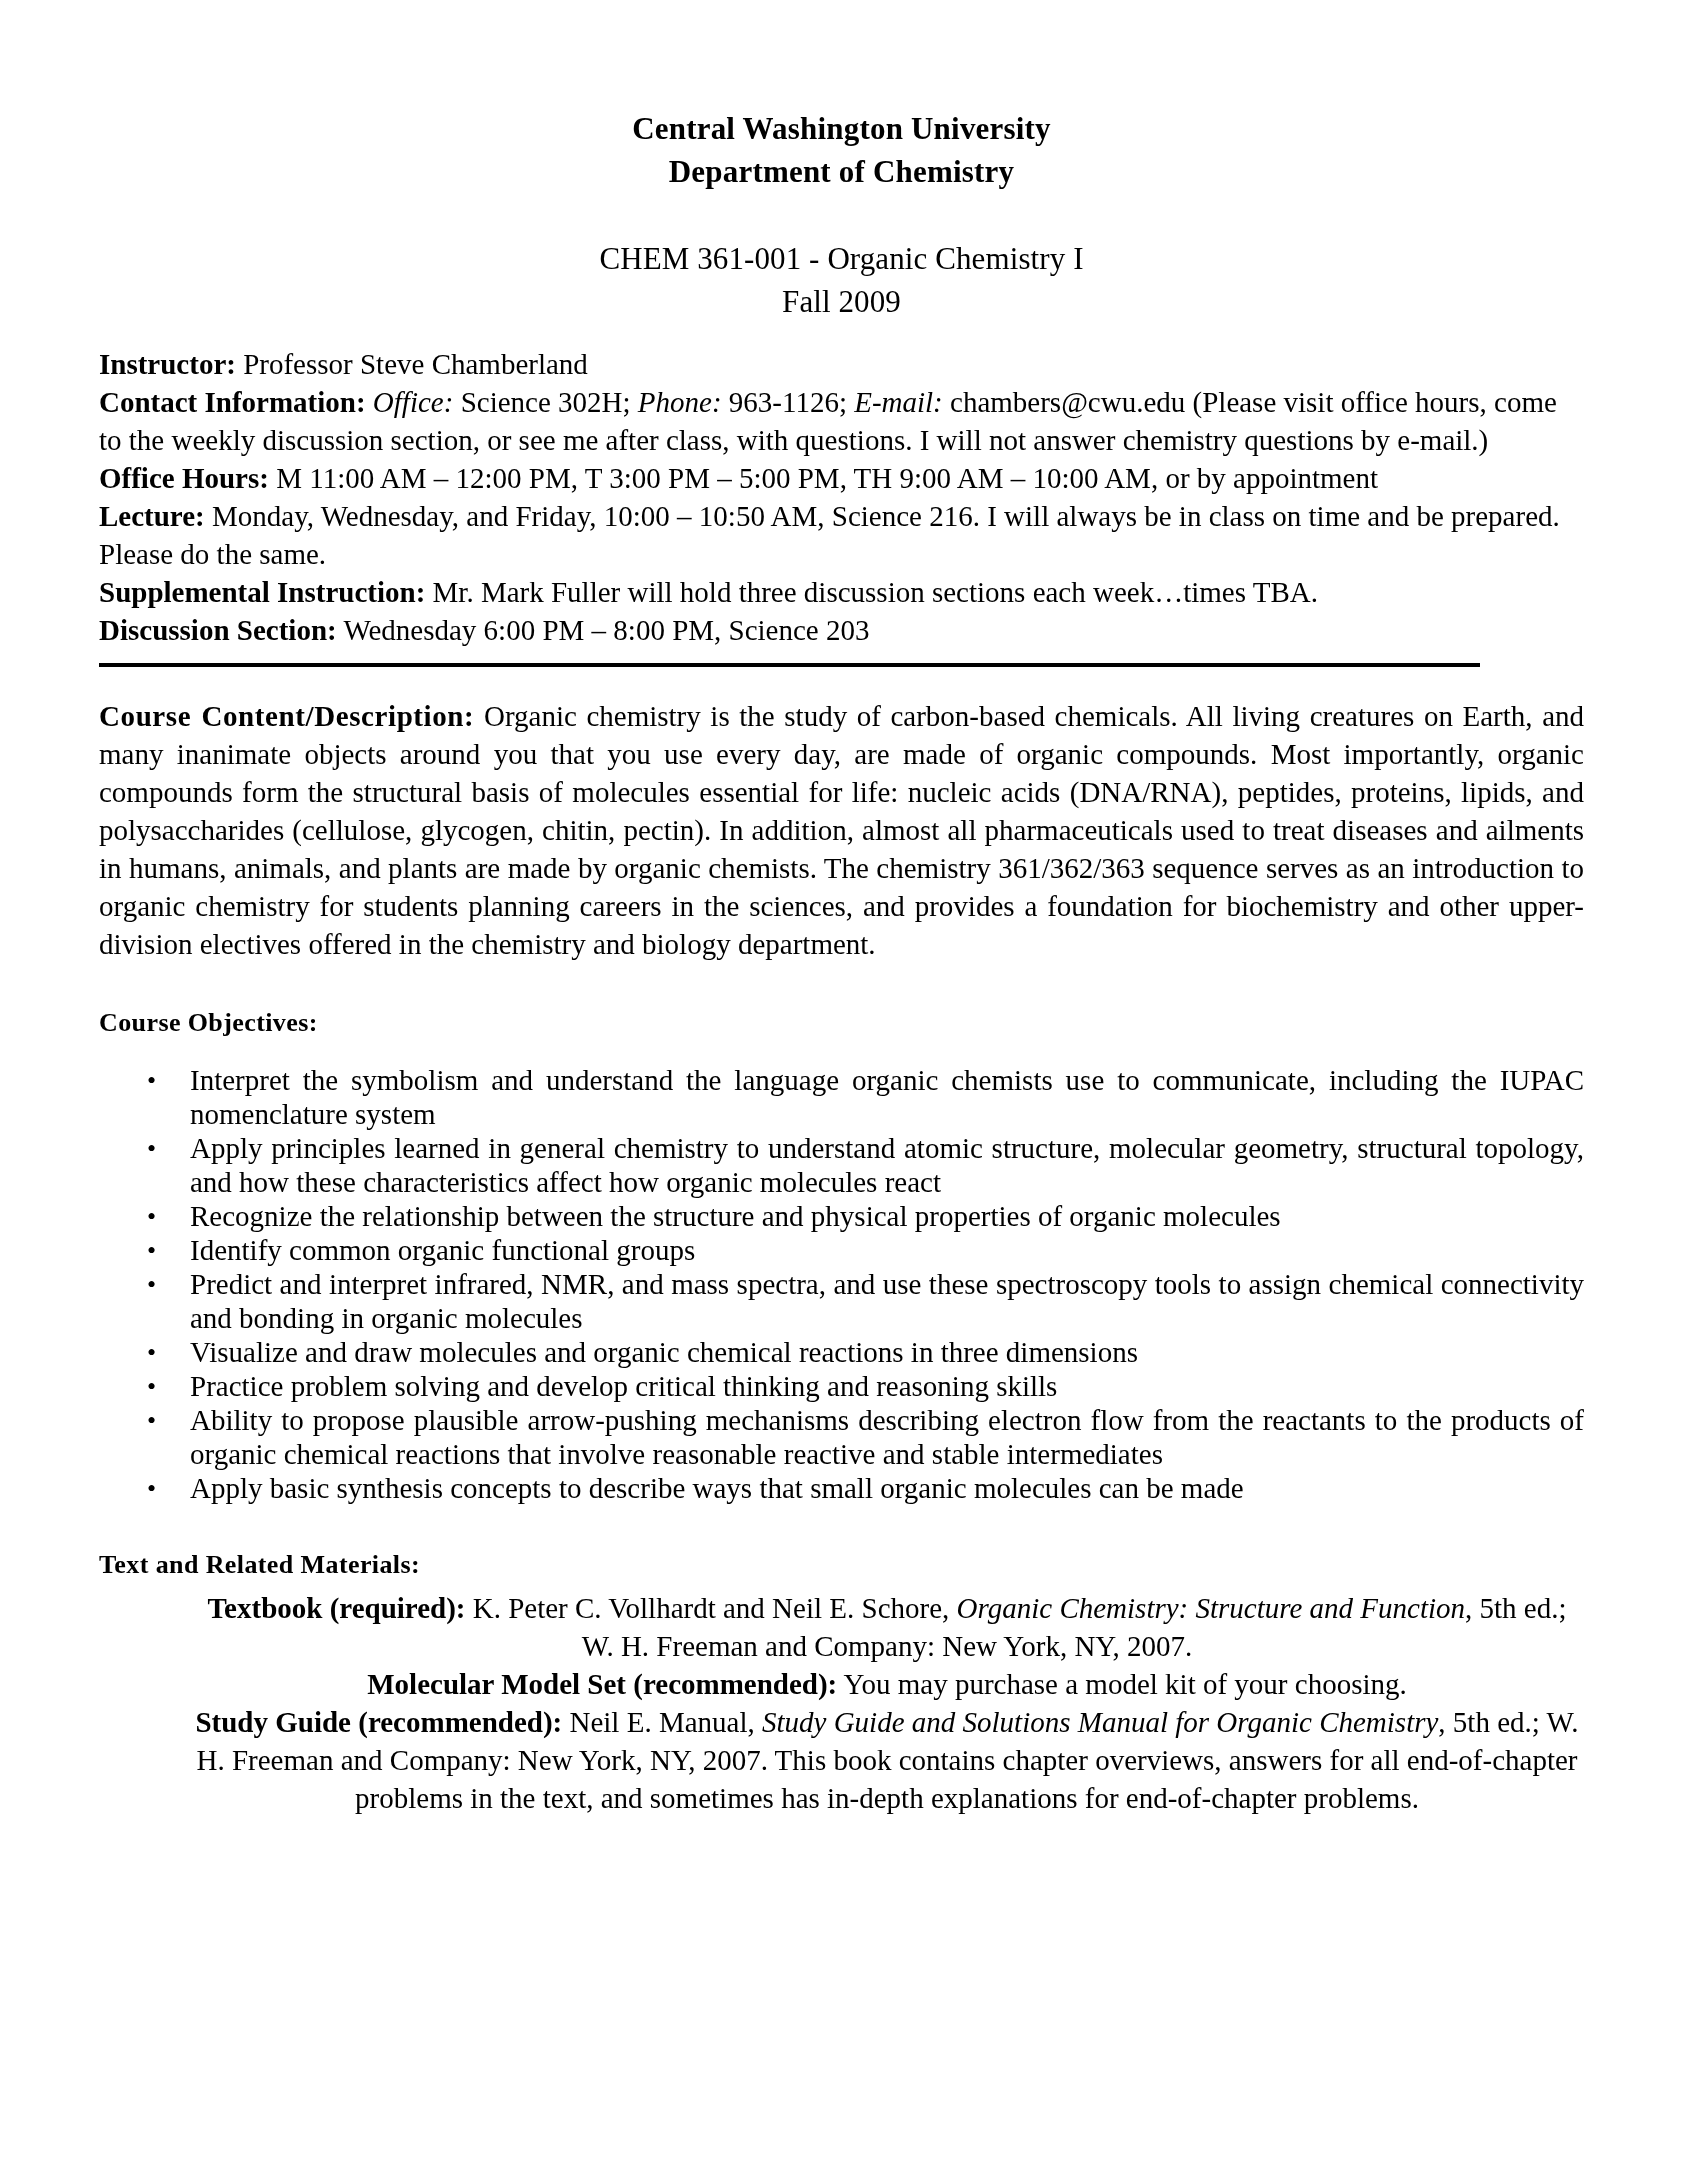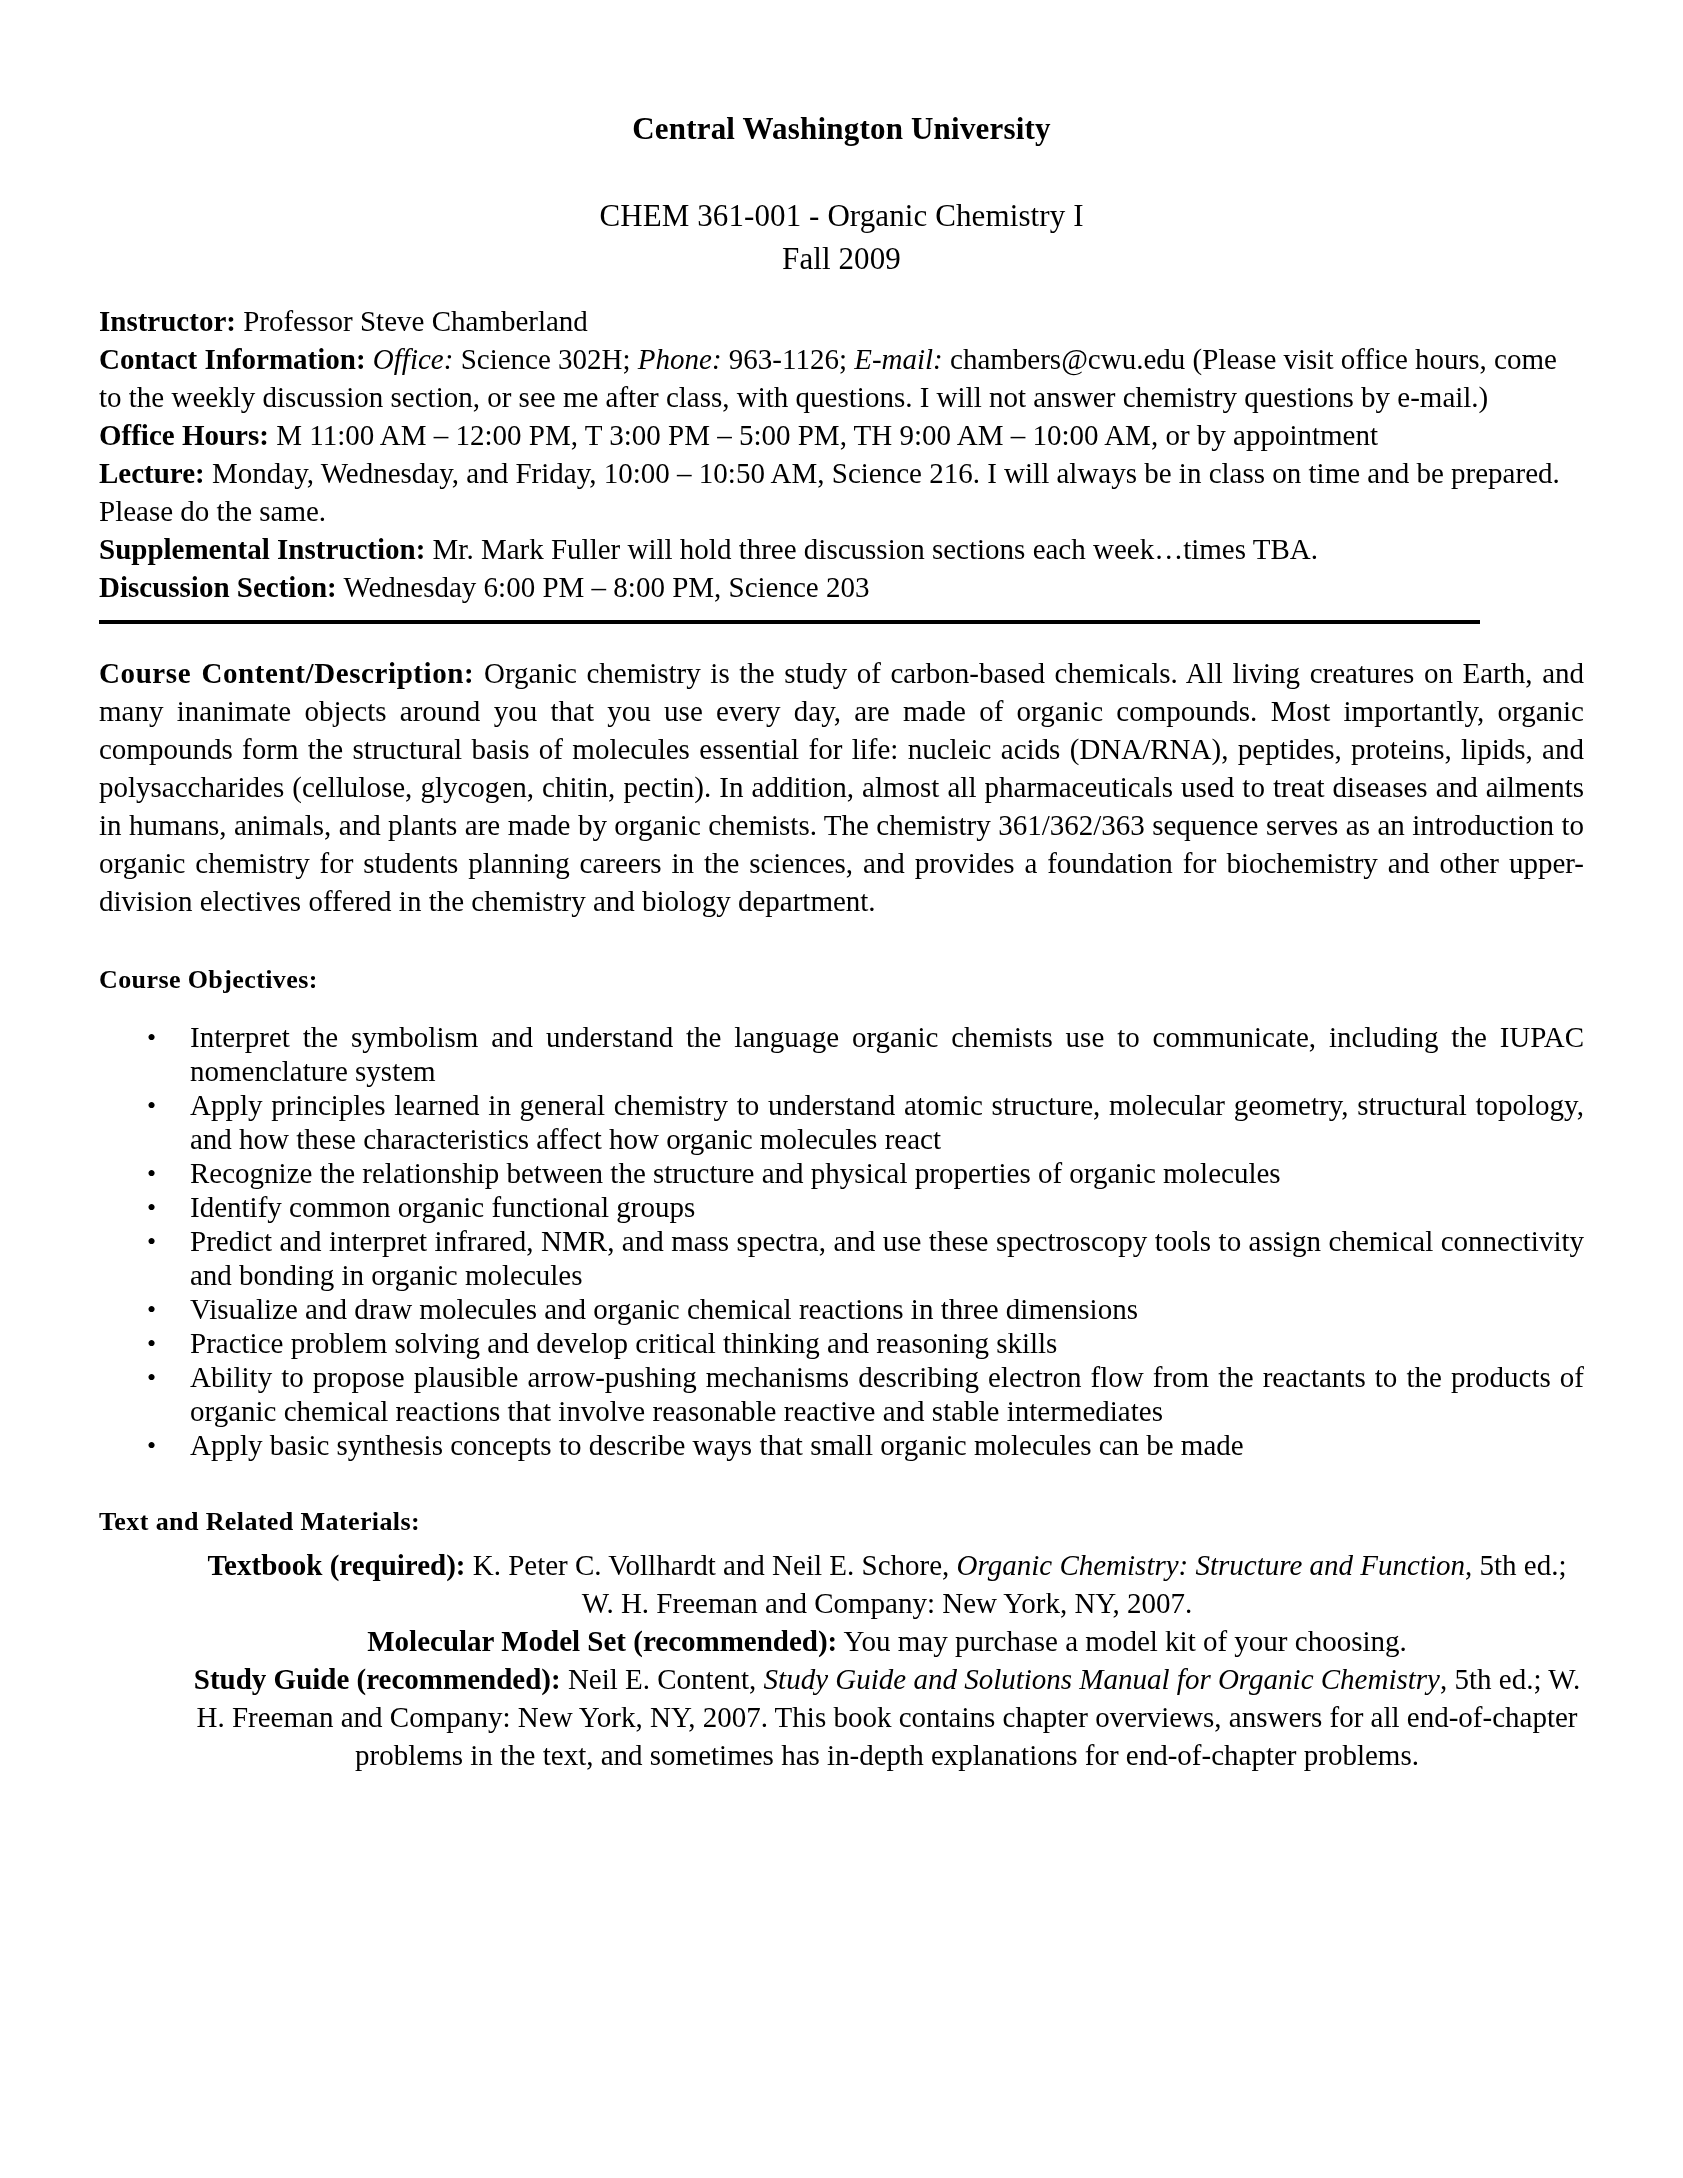--- a/index.html
+++ b/index.html
@@ -125,20 +125,21 @@
   .materials i { font-style: italic; }
 </style>
 </head>
 <body>
 
 <div class="page">
   <div class="content">
 
     <div class="doc-header">
       <div>Central Washington University</div>
+      <div>Department of Chemistry</div>
     </div>
 
     <div class="course-title-block">
       <div>CHEM 361-001 - Organic Chemistry I</div>
       <div>Fall 2009</div>
     </div>
 
     <div class="info-block">
       <div class="info-line">
         <b>Instructor:</b>
@@ -202,20 +203,20 @@
         <b>Textbook (required):</b>
         <span>K. Peter C. Vollhardt and Neil E. Schore,</span>
         <i>Organic Chemistry:  Structure and Function</i><span>, 5th ed.; W. H. Freeman and Company:  New York, NY, 2007.</span>
       </p>
       <p class="entry">
         <b>Molecular Model Set (recommended):</b>
         <span>You may purchase a model kit of your choosing.</span>
       </p>
       <p class="entry">
         <b>Study Guide (recommended):</b>
-        <span>Neil E. Content,</span>
+        <span>Neil E. Manual,</span>
         <i>Study Guide and Solutions Manual for Organic Chemistry</i><span>, 5th ed.; W. H. Freeman and Company:  New York, NY, 2007. This book contains chapter overviews, answers for all end-of-chapter problems in the text, and sometimes has in-depth explanations for end-of-chapter problems.</span>
       </p>
     </div>
 
   </div>
 </div>
 
 
 </body></html>

